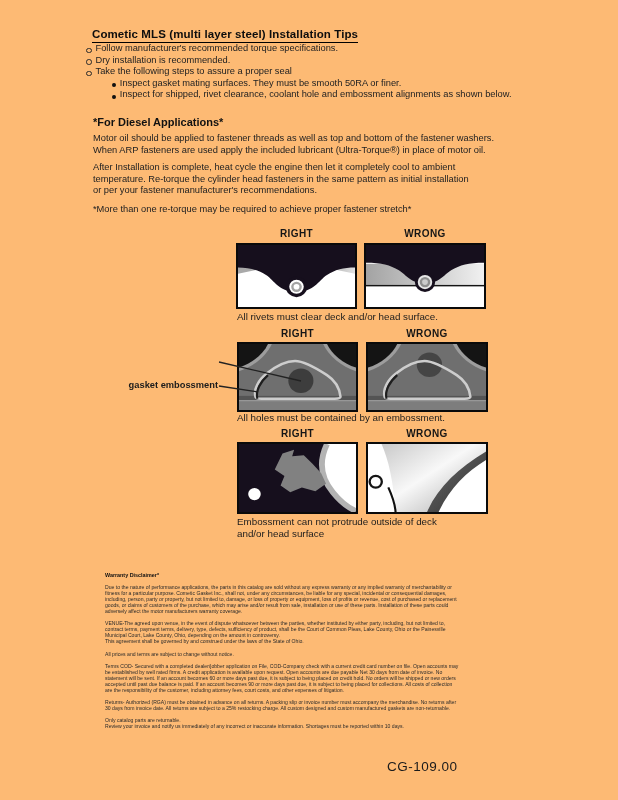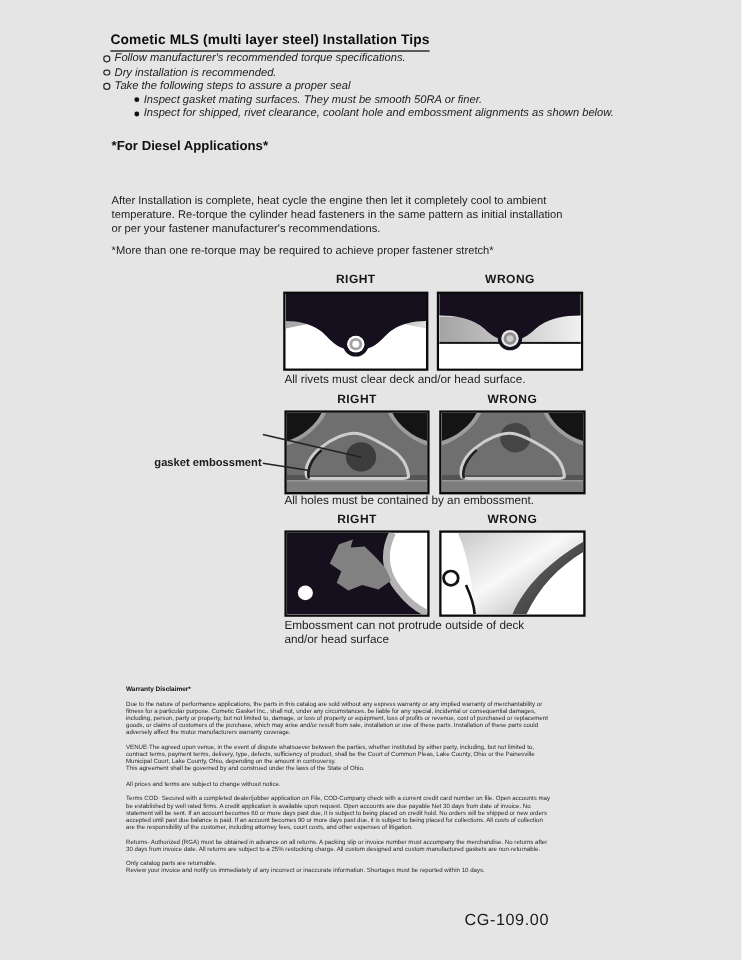--- a/index.html
+++ b/index.html
@@ -1,23 +1,23 @@
 <!DOCTYPE html>
 <html><head>
 <meta charset="utf-8">
 <style>
   html,body{margin:0;padding:0;background:#fff;}
-  .page{position:relative;width:618px;height:800px;background:#e5e5e5;overflow:hidden;
+  .page{position:relative;width:618px;height:800px;background:#fdba74;overflow:hidden;
         font-family:"Liberation Sans","DejaVu Sans",sans-serif;color:#1a1a1a;}
   .abs{position:absolute;}
   .pre{white-space:pre-line;}
   .title{font-size:11.5px;font-weight:bold;color:#0d0d0d;border-bottom:1.5px solid #000;padding-bottom:2px;letter-spacing:.1px;}
   .body-txt{font-size:9.3px;line-height:11.7px;color:#222;}
   .bullets{font-size:9.3px;line-height:11.6px;color:#222;}
-  .b-row{display:flex;align-items:flex-start;font-style:italic;}
+  .b-row{display:flex;align-items:center;}
   .b-row.sub{padding-left:26px;}
   .o-dot{flex:0 0 auto;width:3.5px;height:3.5px;border:1px solid #2a2a2a;border-radius:50%;margin:3.2px 4px 0 0;}
   .f-dot{flex:0 0 auto;width:3.8px;height:3.8px;background:#111;border-radius:50%;margin:3.5px 4px 0 0;}
   .h-bold{font-size:11px;font-weight:bold;color:#111;}
   .fig-label{font-size:10px;font-weight:bold;letter-spacing:.4px;color:#161616;text-align:center;}
   .fig-caption{font-size:9.8px;font-weight:400;color:#1c1c1c;line-height:11.5px;}
   .panel{box-sizing:border-box;border:2.5px solid #0a0a0a;background:#fff;}
   .panel svg{display:block;width:100%;height:100%;}
   .side-label{font-size:9.3px;font-weight:600;color:#1c1c1c;text-align:right;line-height:10.6px;}
   .warranty{font-size:5.1px;line-height:5.9px;color:#2a2a2a;width:414px;}
@@ -51,20 +51,22 @@
         <span class="f-dot"></span>
         <span>Inspect gasket mating surfaces.  They must be smooth 50RA or finer.</span>
       </div>
     <div class="b-row sub">
         <span class="f-dot"></span>
         <span>Inspect for shipped, rivet clearance, coolant hole and embossment alignments as shown below.</span>
       </div>
   </div>
 
   <div class="abs h-bold" style="left:93px;top:116px;">*For Diesel Applications*</div>
+  <div class="abs body-txt pre" style="left:93px;top:133px;width:450px;">Motor oil should be applied to fastener threads as well as top and bottom of the fastener washers.
+When ARP fasteners are used apply the included lubricant (Ultra-Torque®) in place of motor oil.</div>
   <div class="abs body-txt pre" style="left:93px;top:162px;width:450px;">After Installation is complete, heat cycle the engine then let it completely cool to ambient
 temperature. Re-torque the cylinder head fasteners in the same pattern as initial installation
 or per your fastener manufacturer's recommendations.</div>
   <div class="abs body-txt" style="left:93px;top:204px;width:450px;">*More than one re-torque may be required to achieve proper fastener stretch*</div>
 
   <div class="abs fig-label" style="left:236px;top:228px;width:121px;">RIGHT</div>
   <div class="abs fig-label" style="left:364px;top:228px;width:122px;">WRONG</div>
 
   <div class="abs panel" style="left:236px;top:243px;width:121px;height:66px;">
     <svg viewBox="0 0 121 66" preserveAspectRatio="none">

